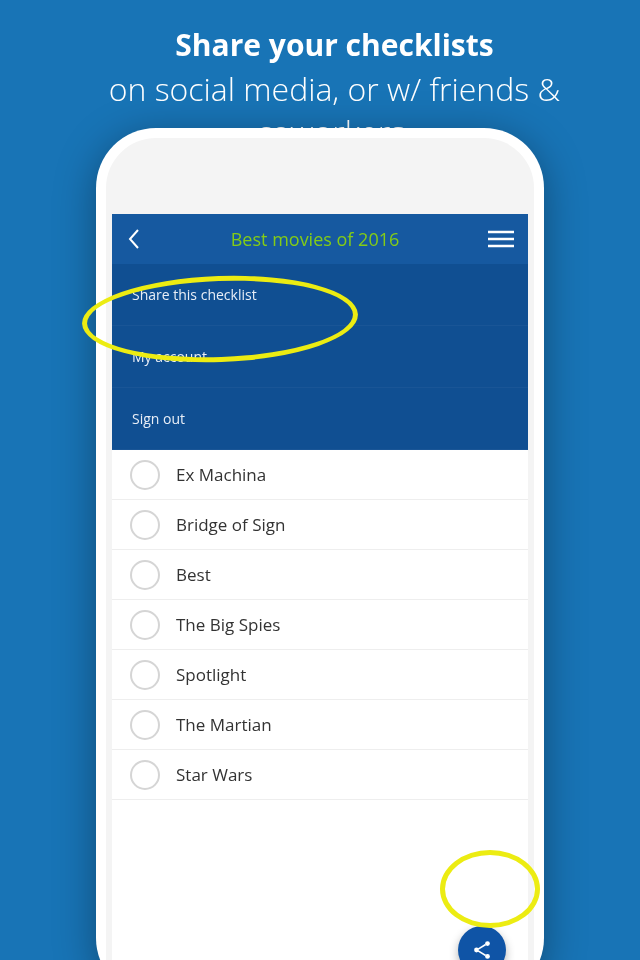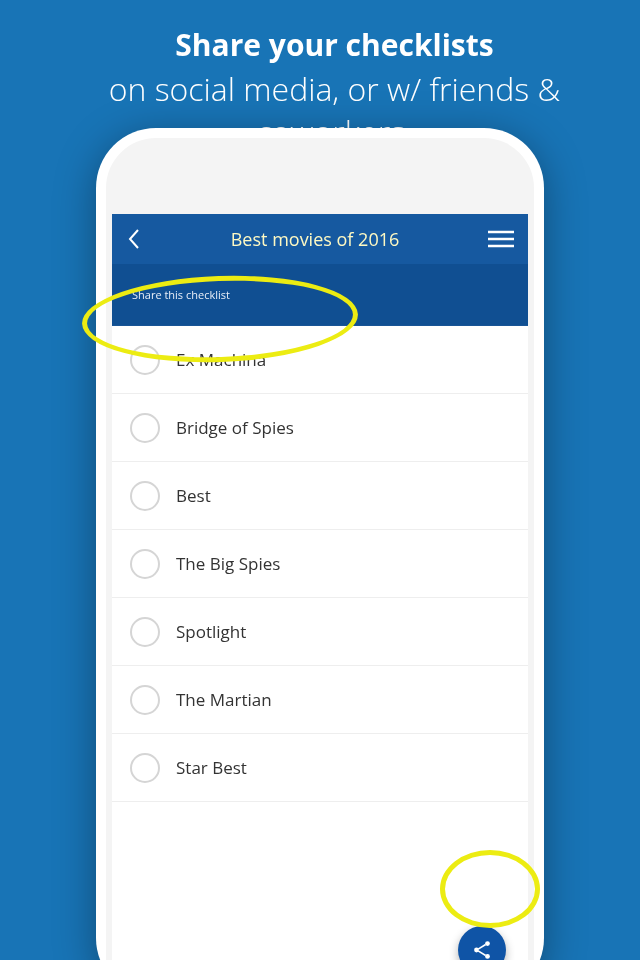--- a/index.html
+++ b/index.html
@@ -9,29 +9,29 @@
 .promo .line1 { font-weight:700; font-size:30px; }
 .promo .line2 { font-weight:300; font-size:32px; margin-top:2px; }
 
 .phone { position:absolute; left:96px; top:128px; width:448px; height:870px; background:#fff; border-radius:60px; box-shadow:0 8px 40px rgba(0,0,0,0.35); }
 .phone-inner { position:absolute; left:10px; top:10px; right:10px; bottom:0; background:#f4f4f4; border-radius:50px 50px 0 0; overflow:hidden; }
 .camera { position:absolute; left:50%; top:28px; width:10px; height:10px; background:#333; border-radius:50%; transform:translateX(-60px); }
 .speaker { position:absolute; left:50%; top:42px; width:64px; height:8px; background:#555; border-radius:4px; transform:translateX(-32px); }
 
 .screen { position:absolute; left:6px; right:6px; top:76px; bottom:0; background:#fff; }
 
-.navbar { height:50px; background:#1659a0; display:flex; align-items:center; justify-content:space-between; padding:0 14px; color:#fef9c3; }
+.navbar { height:50px; background:#1659a0; display:flex; align-items:center; justify-content:space-between; padding:0 14px; color:#84cc16; }
 .navbar .title { font-size:18px; font-weight:400; }
 .back svg, .ham svg { display:block; }
 
 .dropdown { background:#104f92; }
-.dd-item { height:62px; display:flex; align-items:center; padding-left:20px; color:#e8eef7; font-size:11px; border-bottom:1px solid rgba(255,255,255,0.04); }
+.dd-item { height:62px; display:flex; align-items:center; padding-left:20px; color:#e8eef7; font-size:14px; border-bottom:1px solid rgba(255,255,255,0.04); }
 
 .list { background:#fff; }
-.row { height:68px; display:flex; align-items:center; padding-left:18px; border-bottom:1px solid #eee; }
+.row { height:50px; display:flex; align-items:center; padding-left:18px; border-bottom:1px solid #eee; }
 .circle { width:30px; height:30px; border:2px solid #d5d5d5; border-radius:50%; flex:0 0 auto; }
 .row .label { margin-left:16px; font-size:17px; color:#333; }
 
 .fab { position:absolute; right:22px; bottom:24px; width:48px; height:48px; background:#0f54a6; border-radius:50%; display:flex; align-items:center; justify-content:center; box-shadow:0 4px 10px rgba(0,0,0,0.3); }
 
 .hilite { position:absolute; border:5px solid #ecec12; border-radius:50%; pointer-events:none; }
 .hilite.menu { left:82px; top:276px; width:276px; height:86px; transform:rotate(-2deg); }
 .hilite.fab-h { left:440px; top:850px; width:100px; height:78px; }
 </style>
 </head>
@@ -61,50 +61,56 @@
             <line x1="0" y1="9" x2="26" y2="9" stroke="#fff" stroke-width="2.5"></line>
             <line x1="0" y1="16" x2="26" y2="16" stroke="#fff" stroke-width="2.5"></line>
           </svg>
         </span>
       </div>
 
       <div class="dropdown">
         <div class="dd-item">
             <span>Share this checklist</span>
           </div>
+        <div class="dd-item">
+            <span>My account</span>
+          </div>
+        <div class="dd-item">
+            <span>Sign out</span>
+          </div>
       </div>
 
       <div class="list">
         <div class="row">
             <span class="circle"></span>
             <span class="label">Ex Machina</span>
           </div>
         <div class="row">
             <span class="circle"></span>
-            <span class="label">Bridge of Spies</span>
+            <span class="label">Bridge of Sign</span>
           </div>
         <div class="row">
             <span class="circle"></span>
             <span class="label">Best</span>
           </div>
         <div class="row">
             <span class="circle"></span>
             <span class="label">The Big Spies</span>
           </div>
         <div class="row">
             <span class="circle"></span>
             <span class="label">Spotlight</span>
           </div>
         <div class="row">
             <span class="circle"></span>
             <span class="label">The Martian</span>
           </div>
         <div class="row">
             <span class="circle"></span>
-            <span class="label">Star Best</span>
+            <span class="label">Star Wars</span>
           </div>
       </div>
 
       <div class="fab">
         <svg width="22" height="22" viewBox="0 0 24 24">
           <circle cx="6" cy="12" r="2.6" fill="#fff"></circle>
           <circle cx="18" cy="5" r="2.6" fill="#fff"></circle>
           <circle cx="18" cy="19" r="2.6" fill="#fff"></circle>
           <line x1="7.8" y1="11" x2="16" y2="6" stroke="#fff" stroke-width="1.8"></line>
           <line x1="7.8" y1="13" x2="16" y2="18" stroke="#fff" stroke-width="1.8"></line>

